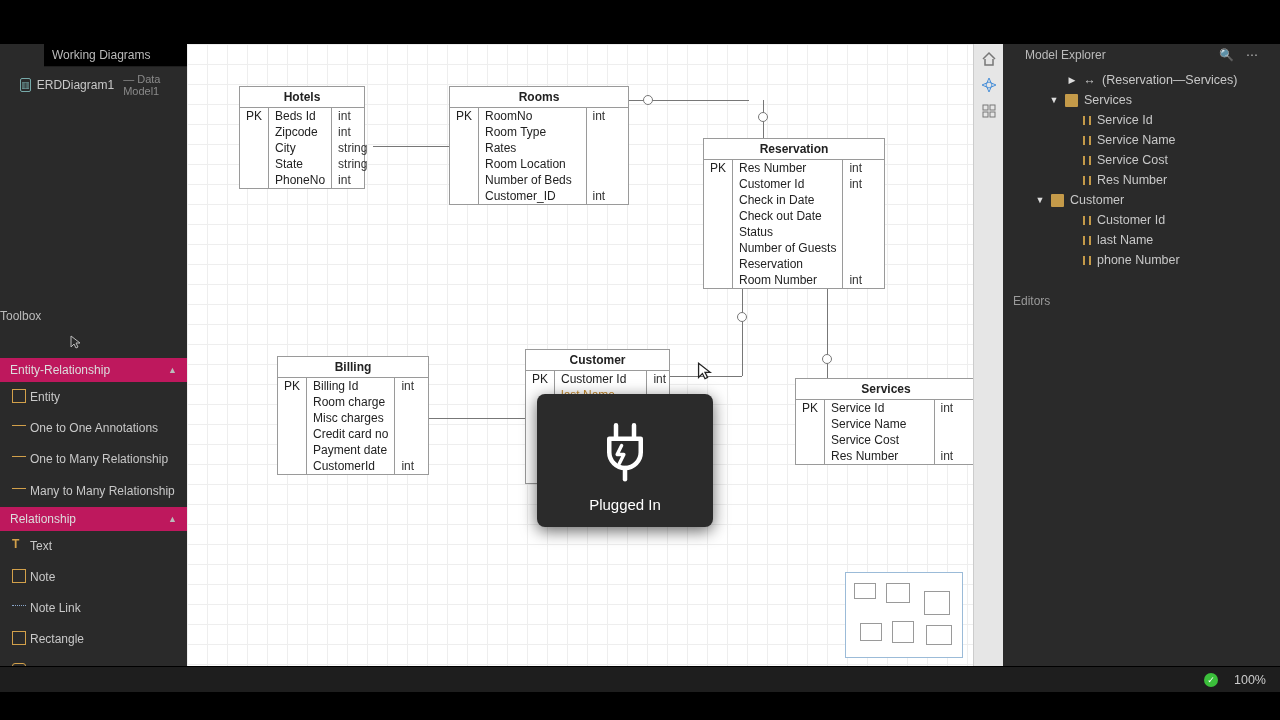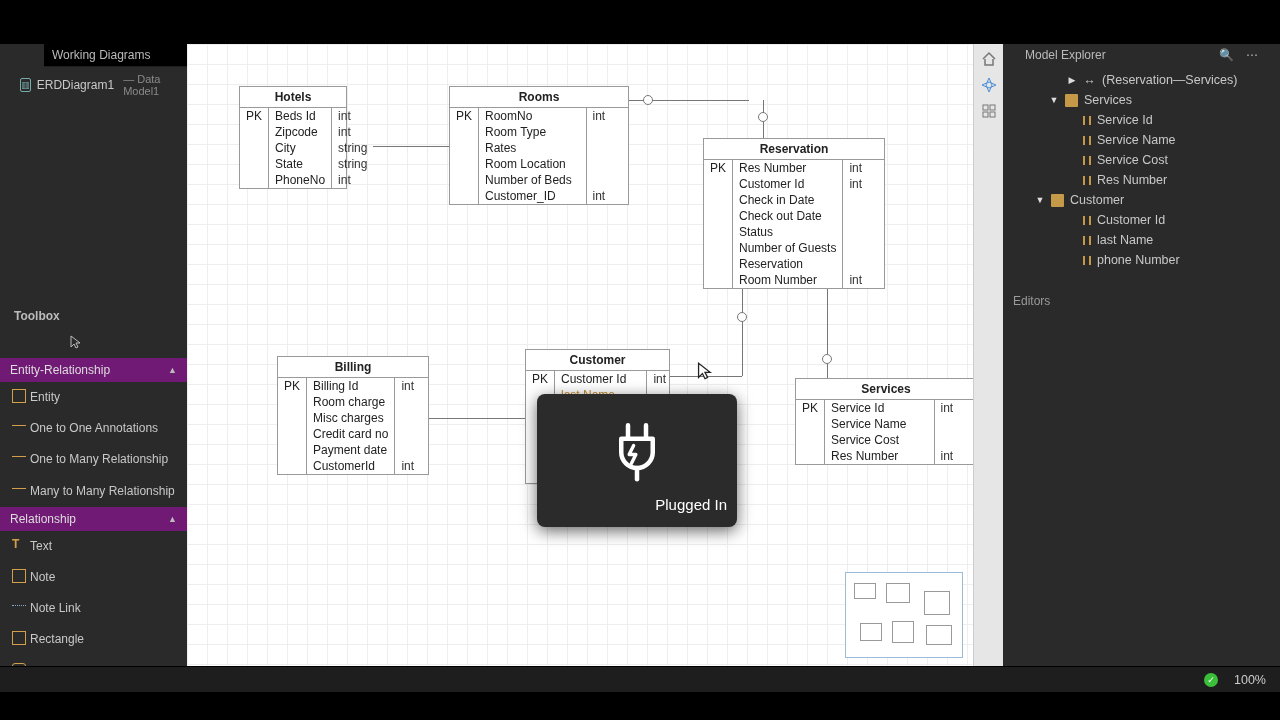--- a/index.html
+++ b/index.html
@@ -6,23 +6,23 @@
   body { font-family: "Segoe UI", "Helvetica Neue", Arial, sans-serif; font-size: 12px; background:#1b1b1b; color:#ccc; width:1280px; height:720px; overflow:hidden; position:relative; }
 
   
   .left-panel { position:absolute; left:0; top:44px; width:187px; bottom:54px; background:#2a2a2a; }
   .panel-header { font-size:12px; color:#bbb; padding:4px 8px; background:#000000;margin-left:44px; }
   .panel-header.top { border-bottom:1px solid #1e1e1e; }
   .diagram-item { padding:6px 8px 6px 20px; display:flex; align-items:center; gap:6px; color:#c8c8c8; }
   .diagram-item .doc-ico { width:14px; height:14px; border:1px solid #7aa; border-radius:2px; display:flex; align-items:center; justify-content:center; color:#7aa; font-size:9px; }
   .diagram-item .sub { color:#8a8a8a; font-size:11px; margin-left:3px;}
   .toolbox-block { margin-top:200px; }
-  .toolbox-head { padding:6px 14px; color:#bbb;font-weight:bold; }
+  .toolbox-head { padding:6px 0; color:#bbb; }
   .cursor-row { padding:6px 70px; color:#aaa; }
-  .section-head { background:#701a75; padding:5px 10px; color:#ddd; display:flex; justify-content:space-between; align-items:center; }
+  .section-head { background:#be185d; padding:5px 10px; color:#ddd; display:flex; justify-content:space-between; align-items:center; }
   .section-head .caret { font-size:9px; color:#bbb; }
   .tool-item { padding:6px 10px 6px 30px; color:#c8c8c8; position:relative; line-height:1.6; }
   .tool-item::before { content:""; position:absolute; left:12px; top:7px; width:12px; height:12px; }
   .ico-entity::before { border:1px solid #d2a04a; }
   .ico-one-one::before { border-top:1px solid #d2a04a; top:12px; width:14px; height:0; }
   .ico-one-many::before { border-top:1px solid #d2a04a; top:12px; width:14px; height:0; }
   .ico-many-many::before { border-top:1px solid #d2a04a; top:12px; width:14px; height:0; }
   .ico-text::before { content:"T"; color:#d2a04a; border:none; font-weight:600; font-size:12px; top:4px; }
   .ico-note::before { border:1px solid #d2a04a; }
   .ico-notelink::before { border-top:1px dotted #8aa7cc; top:12px; width:14px; height:0; }
@@ -43,21 +43,21 @@
   .entity table { border-collapse:collapse; width:100%; }
   .entity td { padding:1px 6px; vertical-align:top; white-space:nowrap; font-size:12px; }
   .entity td.pk { border-right:1px solid #9a9a9a; width:28px; text-align:left; }
   .entity td.typ { border-left:1px solid #9a9a9a; width:42px; color:#333; }
 
   
   .line { position:absolute; background:#777; }
   .circle { position:absolute; width:10px; height:10px; border:1px solid #777; border-radius:50%; background:#fff; }
 
   
-  .toast { position:absolute; width:200px; background:#2b2b2b; border-radius:8px; box-shadow:0 4px 16px rgba(0,0,0,.6); color:#fff; text-align:right; padding:20px 10px 14px; }
+  .toast { position:absolute; width:176px; background:#2b2b2b; border-radius:8px; box-shadow:0 4px 16px rgba(0,0,0,.6); color:#fff; text-align:center; padding:20px 10px 14px; }
   .toast .label { margin-top:10px; font-size:15px; }
   .plug-svg { width:72px; height:72px; margin:0 auto; display:block; }
 
   
   .minimap { position:absolute; right:40px; bottom:8px; width:118px; height:86px; background:#fff; border:1px solid #9bbbd8; padding:4px; }
   .minimap .mm-box { position:absolute; border:1px solid #9a9a9a; background:#fff; }
 
   
   .mouse-cursor { position:absolute; font-size:16px; color:#222; }
 
@@ -123,21 +123,21 @@
     <div class="tool-item ico-note">Note</div>
     <div class="tool-item ico-notelink">Note Link</div>
     <div class="tool-item ico-rect">Rectangle</div>
     <div class="tool-item ico-rrect">Rounded Rectangle</div>
   </div>
 </div>
 
 <div class="canvas-wrap">
   <div class="canvas">
 
-    <div class="entity" style="left:52px; top:42px; width:108px;">
+    <div class="entity" style="left:52px; top:42px; width:126px;">
       <div class="title">Hotels</div>
       <table>
         <tbody>
             <tr>
               <td class="pk">PK</td>
               <td>Beds Id</td>
               <td class="typ">int</td>
             </tr>
         <tr>
               <td class="pk"></td>

